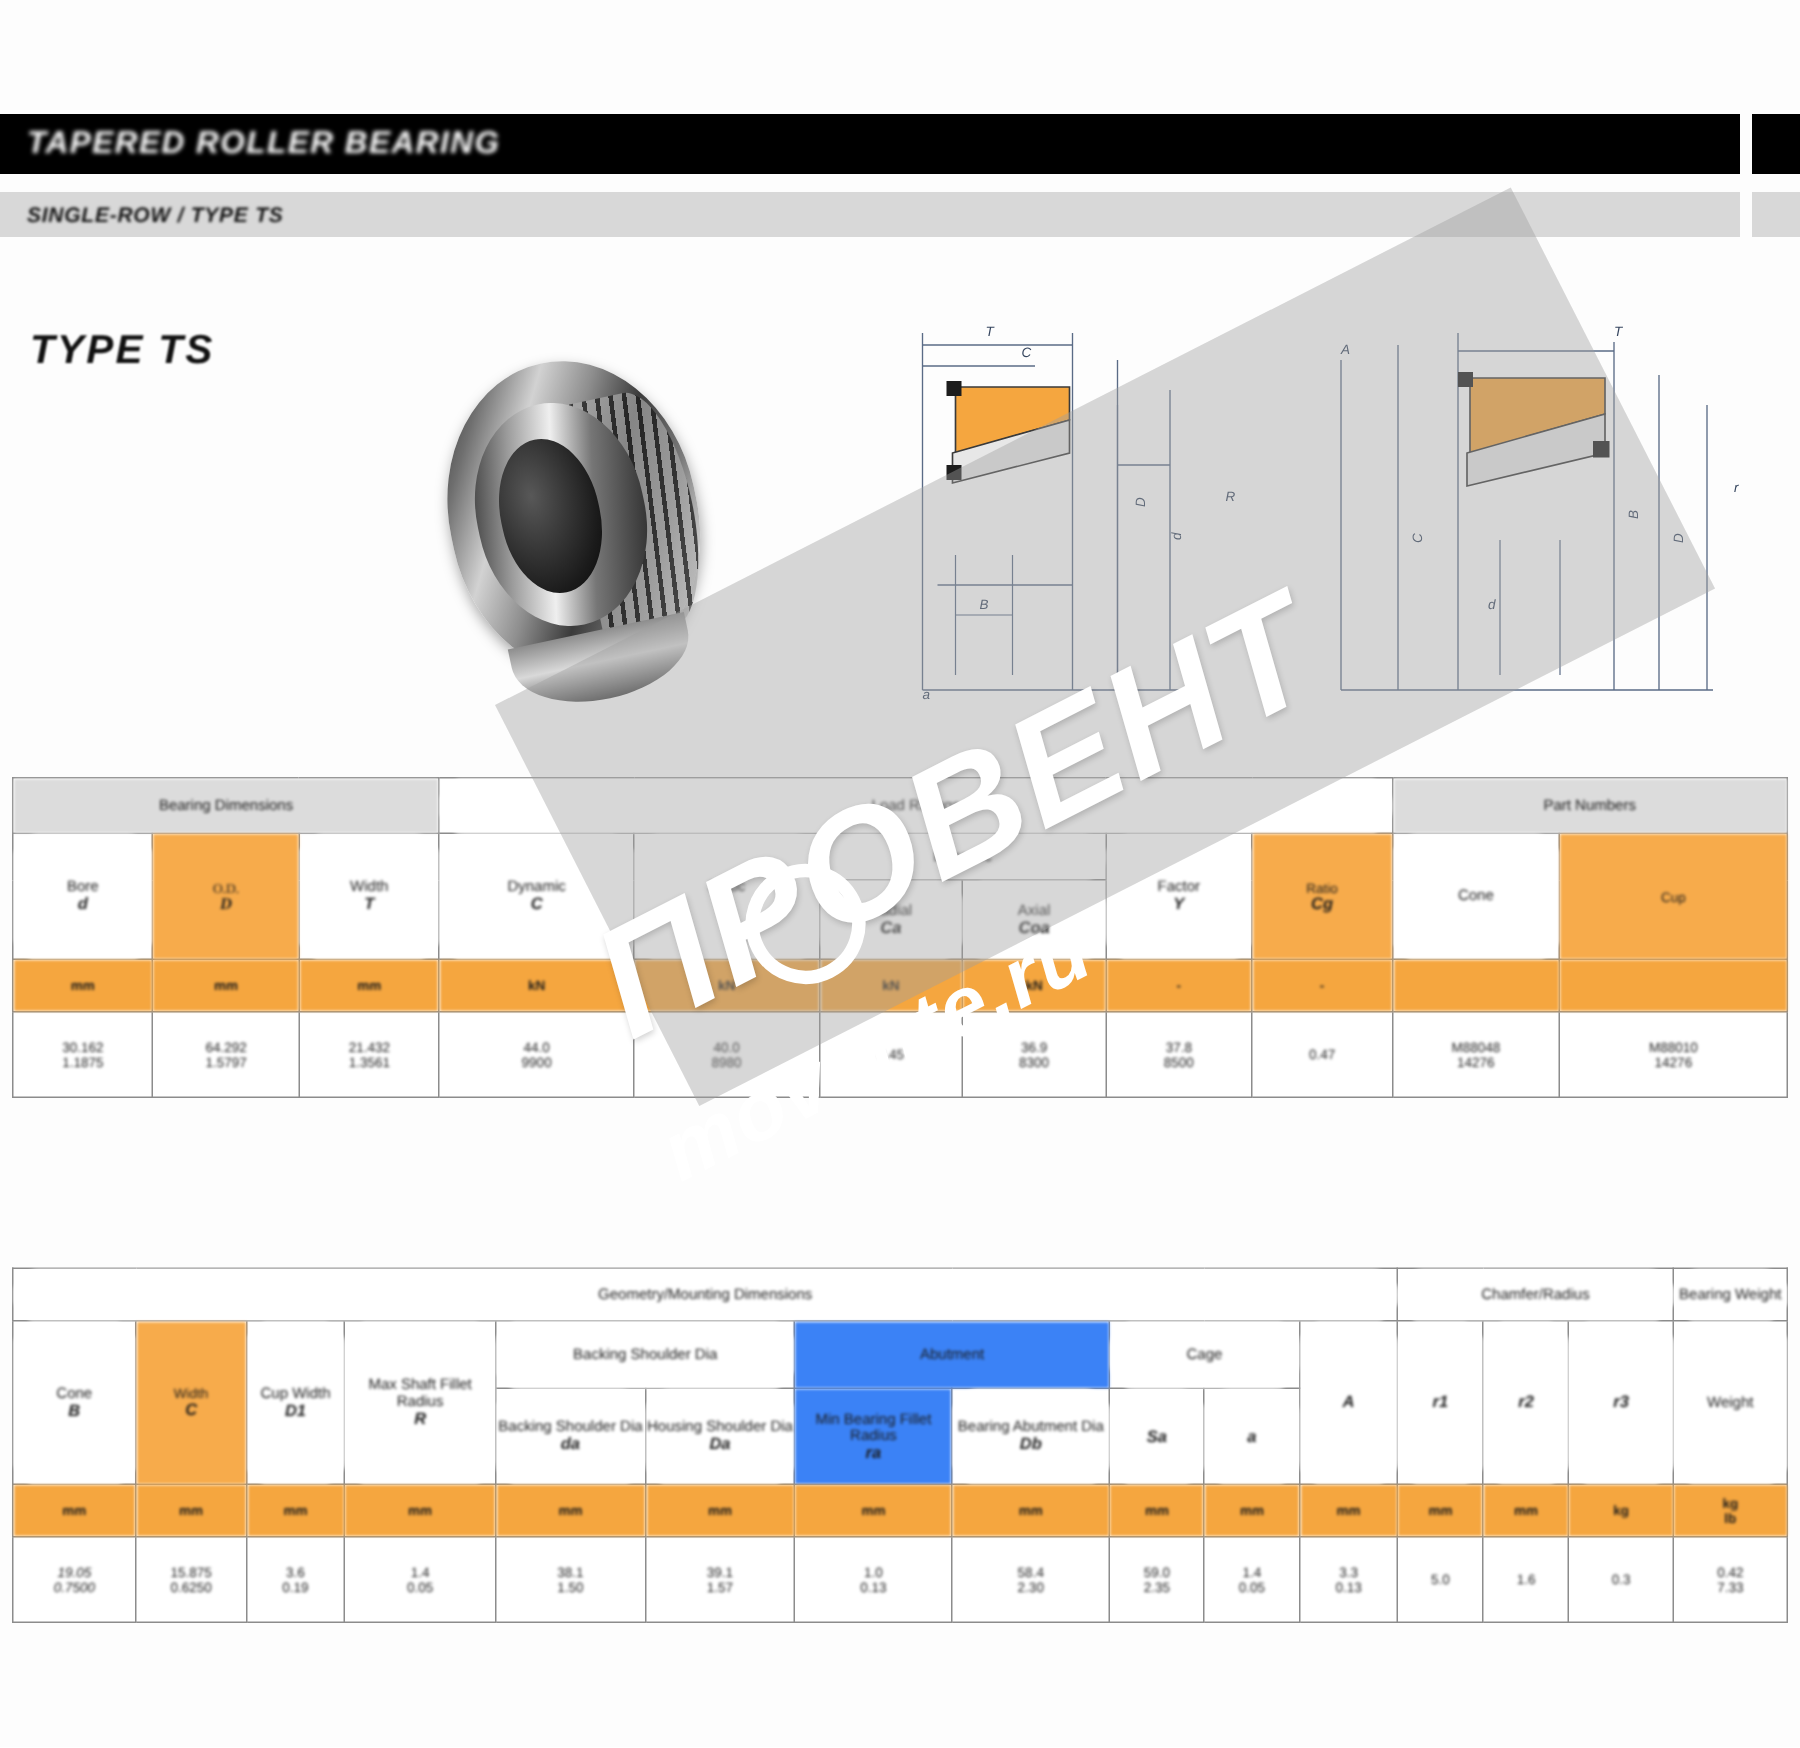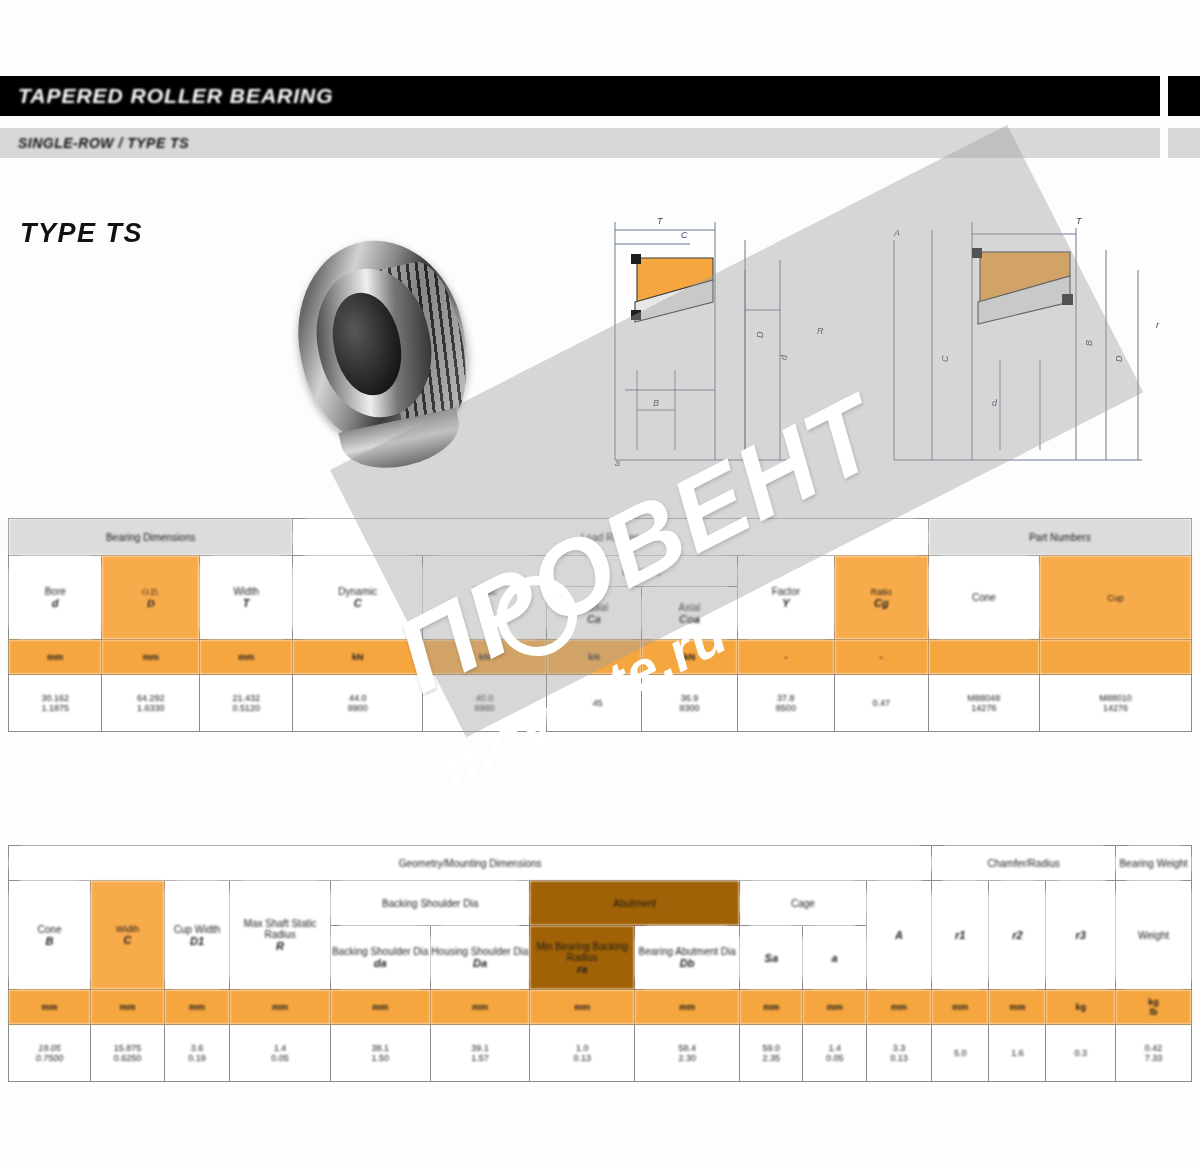--- a/index.html
+++ b/index.html
@@ -178,21 +178,21 @@
   .tbl td, .tbl th {
     border: 1px solid #8c8c8c;
     text-align: center;
     vertical-align: middle;
     font-weight: normal;
     padding: 0;
     filter: blur(0.9px);
   }
   .hdr-grey { background: #dcdcdc; font-weight: bold; font-size: 10px; }
   .hdr-white { background: #ffffff; font-weight: bold; font-size: 10px; border-radius: 17px; }
-  .hdr-orange { background: #a16207; font-weight: bold; font-size: 10px; }
+  .hdr-orange { background: #3b82f6; font-weight: bold; font-size: 10px; }
   .col-orange { background: #f7ab4b; }
   .row-orange td { background: #f5a63f; font-weight: bold; }
   .sym { font-style: italic; font-weight: bold; font-size: 11px; }
 
   
   .watermark {
     position: absolute;
     left: 0;
     top: 0;
     width: 1200px;
@@ -402,25 +402,25 @@
       <td></td>
       <td></td>
     </tr>
     <tr>
       <td style="height:56px;margin-top:24px;">
         <div>30.162</div>
         <div>1.1875</div>
       </td>
       <td>
         <div>64.292</div>
-        <div>1.6330</div>
+        <div>1.5797</div>
       </td>
       <td>
         <div>21.432</div>
-        <div>0.5120</div>
+        <div>1.3561</div>
       </td>
       <td>
         <div>44.0</div>
         <div>9900</div>
       </td>
       <td>
         <div>40.0</div>
         <div>8980</div>
       </td>
       <td>0.45</td>
@@ -459,21 +459,21 @@
       </td>
       <td class="col-orange" rowspan="2" style="width:70px;">
         <div>Width</div>
         <div class="sym">C</div>
       </td>
       <td class="hdr-white" rowspan="2" style="width:62px;">
         <div>Cup Width</div>
         <div class="sym">D1</div>
       </td>
       <td class="hdr-white" rowspan="2" style="width:96px;">
-        <div>Max Shaft Static Radius</div>
+        <div>Max Shaft Fillet Radius</div>
         <div class="sym">R</div>
       </td>
       <td class="hdr-white" colspan="2" style="width:190px;height:44px;">
         <div>Backing Shoulder Dia</div>
       </td>
       <td class="hdr-orange" colspan="2" style="width:200px;">Abutment</td>
       <td class="hdr-white" colspan="2" rowspan="1" style="width:120px;">Cage</td>
       <td class="hdr-white" rowspan="2" style="width:62px;">
         <div class="sym">A</div>
       </td>
@@ -493,21 +493,21 @@
     <tr>
       <td class="hdr-white" style="width:95px;height:62px;">
         <div>Backing Shoulder Dia</div>
         <div class="sym">da</div>
       </td>
       <td class="hdr-white" style="width:95px;">
         <div>Housing Shoulder Dia</div>
         <div class="sym">Da</div>
       </td>
       <td class="hdr-orange" style="width:100px;">
-        <div>Min Bearing Backing Radius</div>
+        <div>Min Bearing Fillet Radius</div>
         <div class="sym">ra</div>
       </td>
       <td class="hdr-white" style="width:100px;">
         <div>Bearing Abutment Dia</div>
         <div class="sym">Db</div>
       </td>
       <td class="hdr-white" style="width:60px;">
         <div class="sym">Sa</div>
       </td>
       <td class="hdr-white" style="width:60px;">

